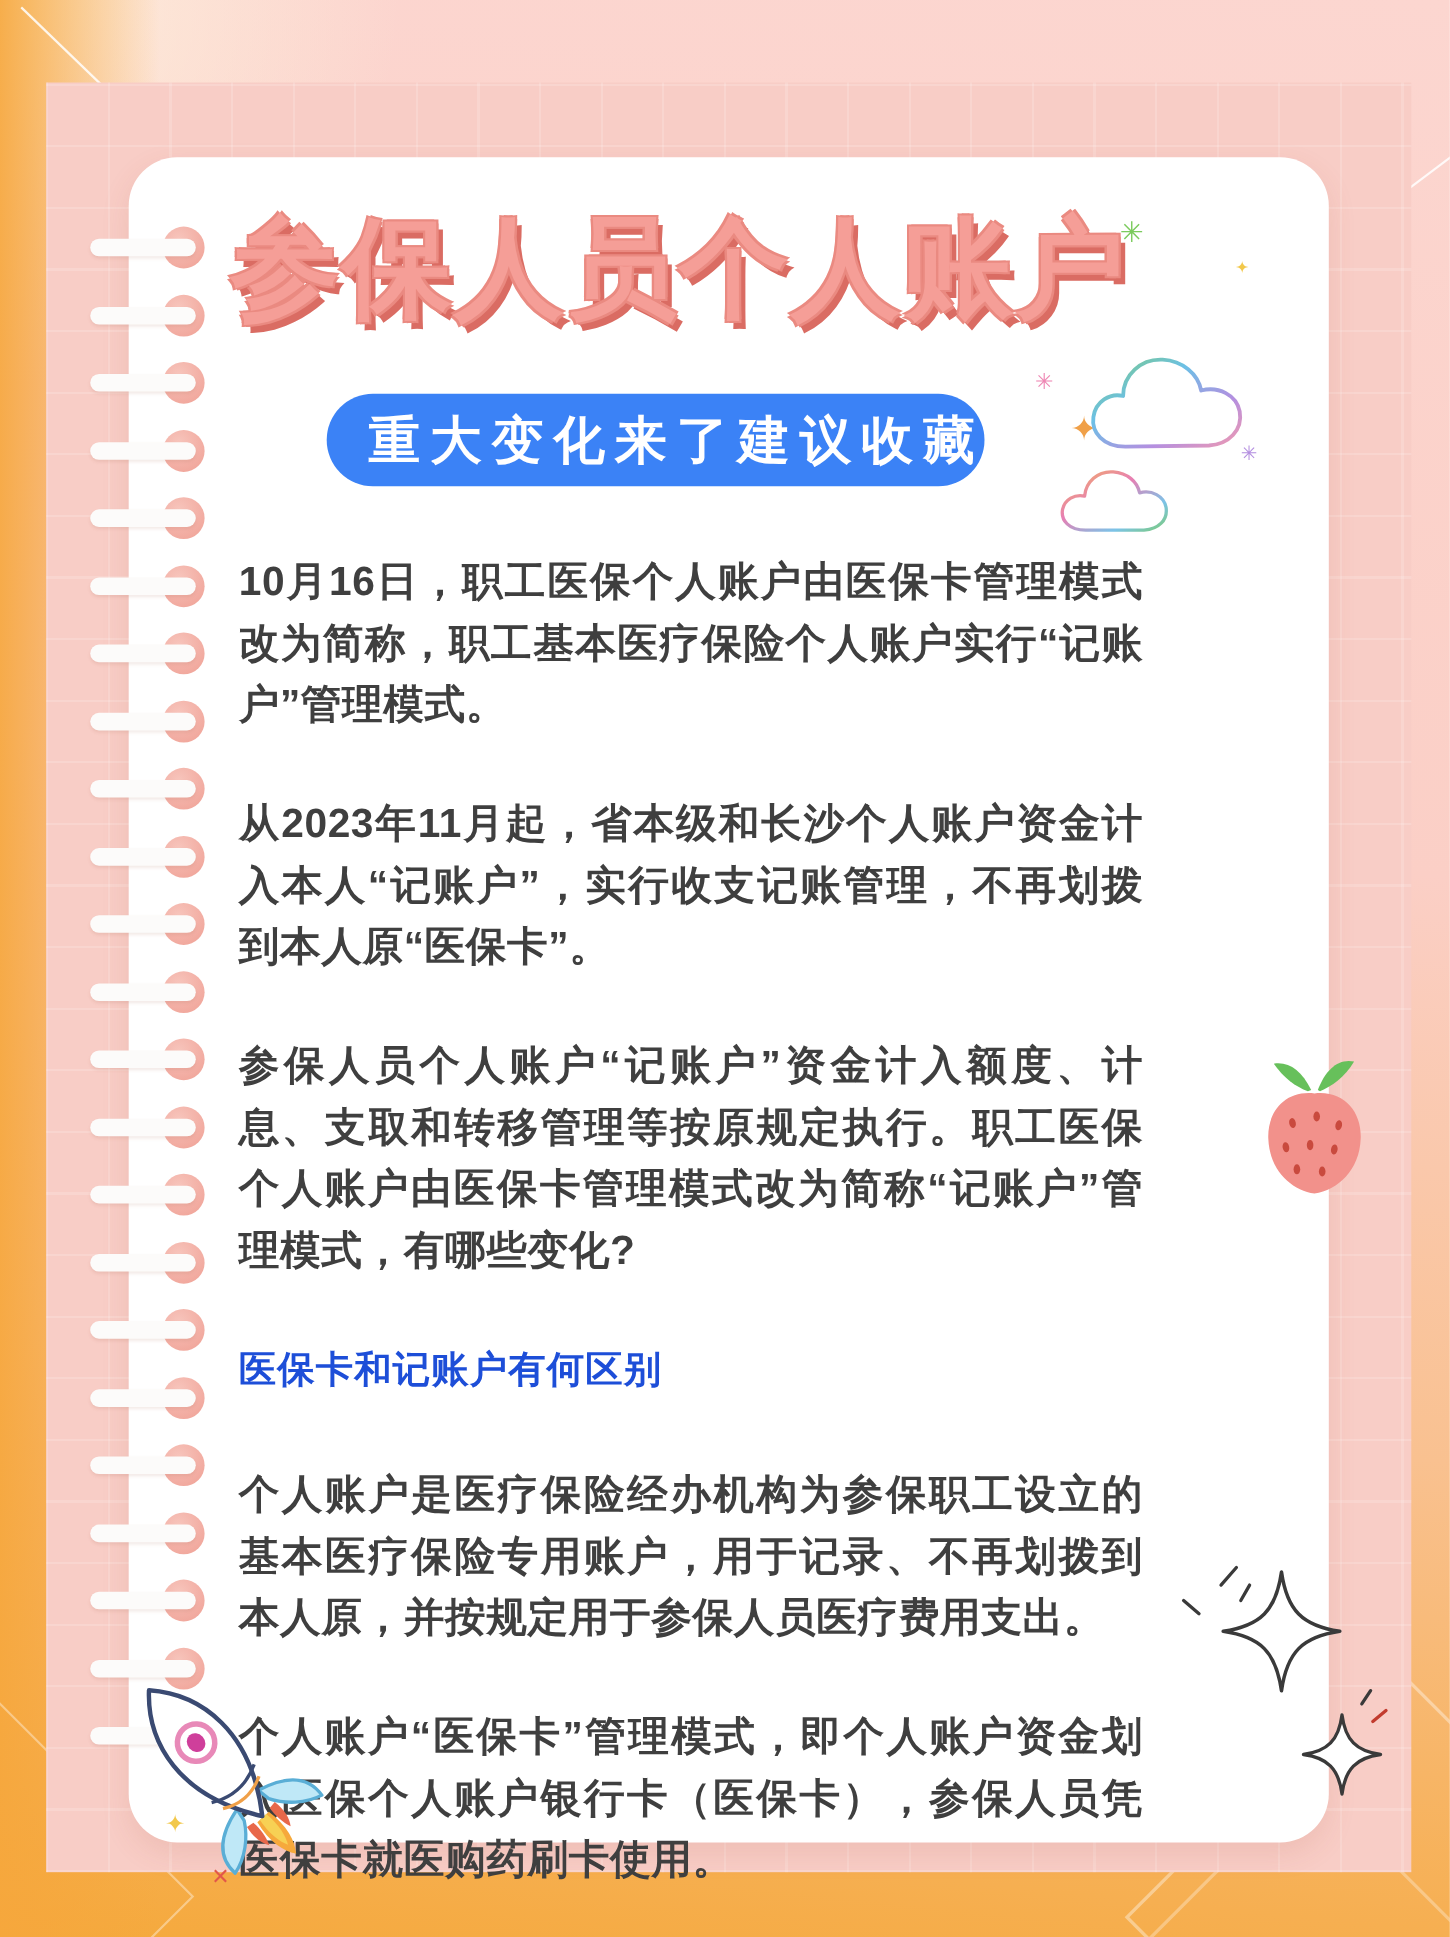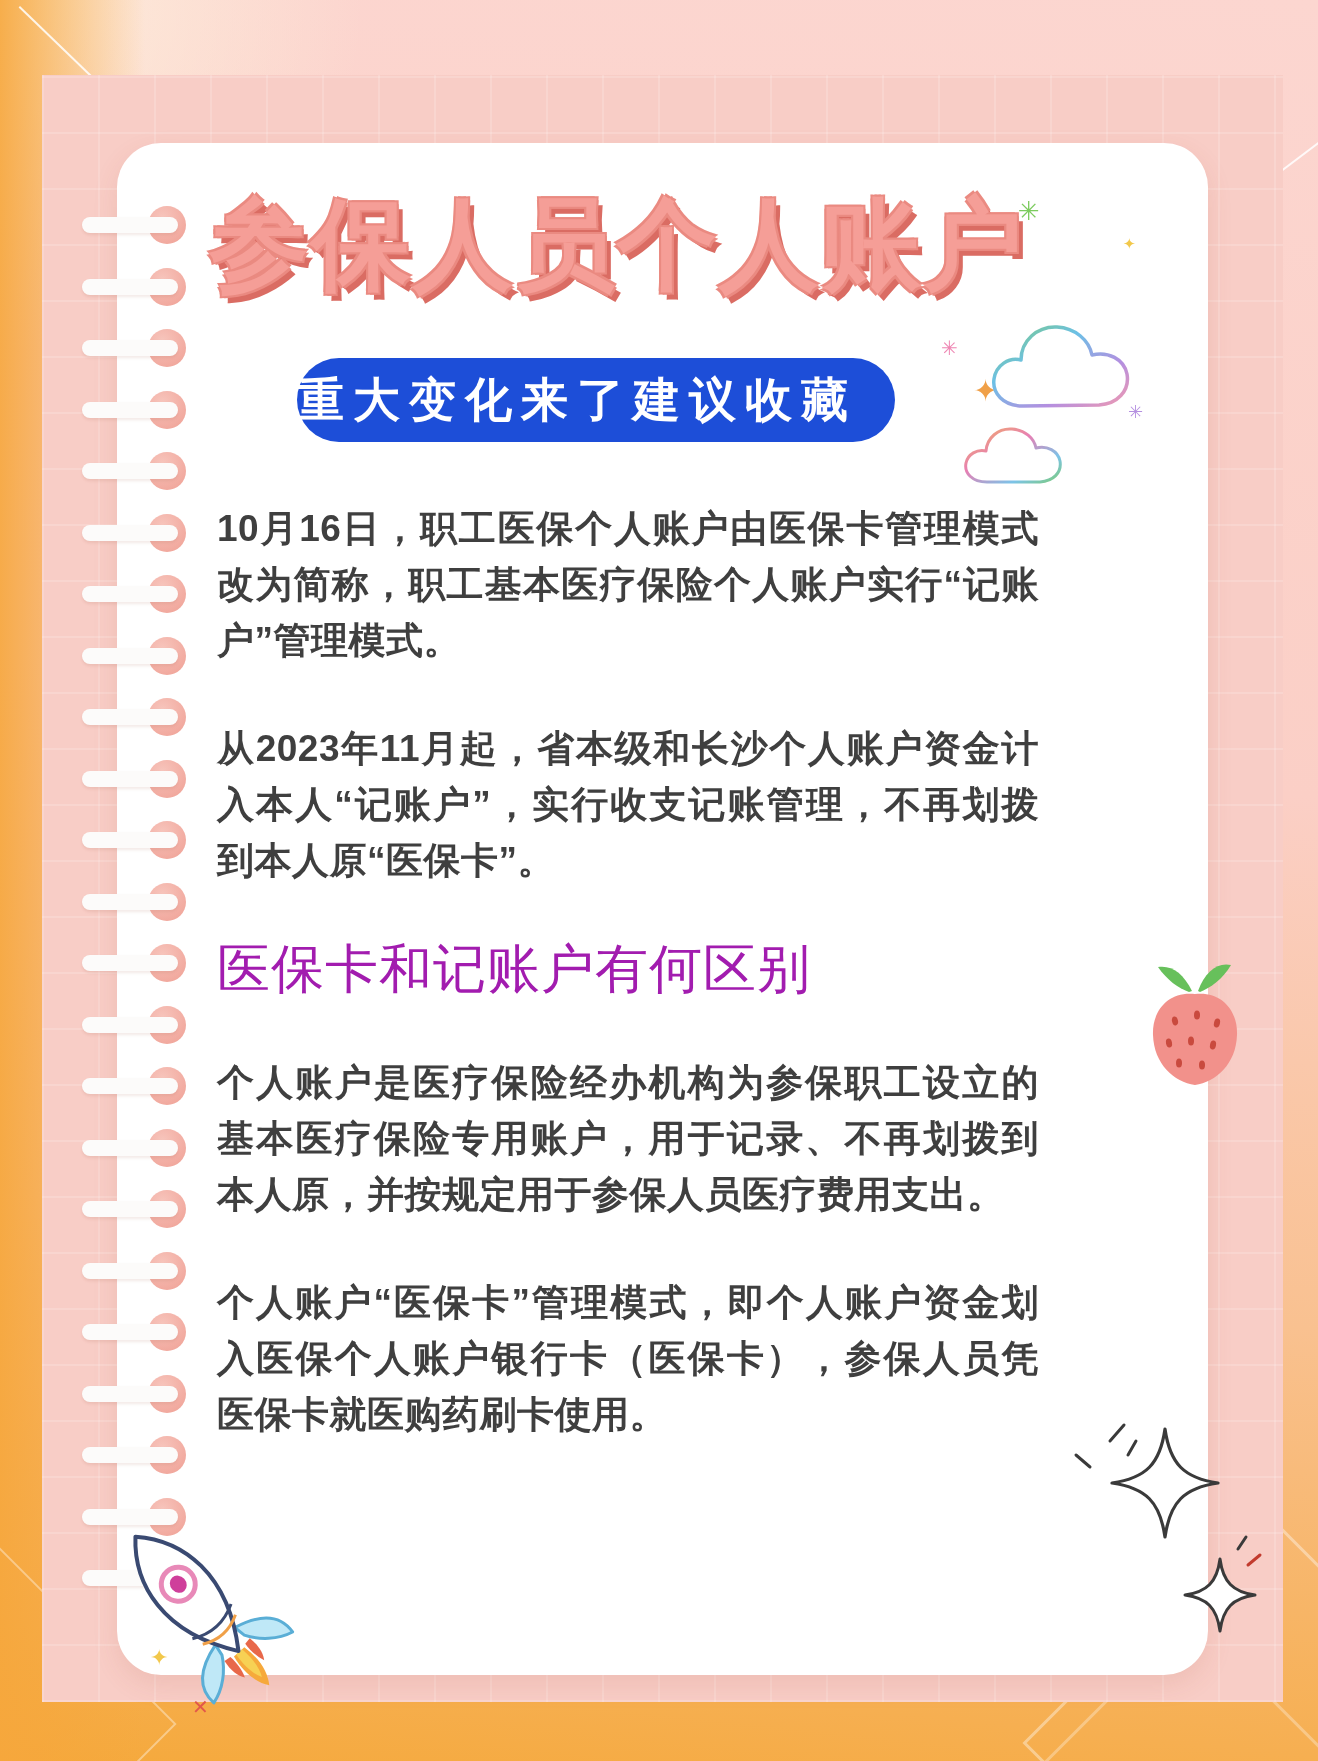--- a/index.html
+++ b/index.html
@@ -48,41 +48,41 @@
     color:#f59e97;
     text-shadow:-2px -2px 0 #ec8density,  
   }
   
   h1.title{
     color:#f59e97;
     text-shadow:-2px -2px 0 #ea8a81, 2px -2px 0 #ea8a81, -2px 2px 0 #ea8a81, 2px 2px 0 #ea8a81, 6px 7px 0 #da6c63;
   }
   .banner{
     position:absolute;left:180px;top:215px;width:598px;height:84px;border-radius:42px;
-    background:#1d4ed8;display:flex;align-items:center;justify-content:flex-start;
+    background:#3b82f6;display:flex;align-items:center;justify-content:flex-end;
   }
   .banner span{color:#ffffff;font-size:47px;font-weight:700;letter-spacing:9px;white-space:nowrap;}
 
   .clouds{position:absolute;right:55px;top:55px;width:230px;height:300px;}
   .clouds .spk{position:absolute;line-height:1;}
   .spk-green{left:95px;top:0px;font-size:26px;color:#7ccb5e;}
   .spk-yellow-dot{left:200px;top:38px;font-size:15px;color:#f2c84b;}
   .spk-pink{left:18px;top:140px;font-size:20px;color:#ee86b3;}
   .spk-orange{left:50px;top:178px;font-size:30px;color:#f0a048;}
   .spk-purple{left:205px;top:205px;font-size:18px;color:#b48fe0;}
   .cloud-big{position:absolute;left:62px;top:112px;}
   .cloud-small{position:absolute;left:36px;top:222px;}
 
   .content{position:absolute;left:100px;top:358px;width:822px;}
   .content p{
     margin:0 0 52px;font-size:37px;line-height:56px;color:#3f3f3f;
     font-weight:600;text-align:justify;letter-spacing:.5px;
   }
   .section-heading{
-    margin:0 0 58px;font-size:53px;line-height:56px;color:#a21caf;font-weight:400;letter-spacing:1px;
+    margin:0 0 58px;font-size:34px;line-height:56px;color:#1d4ed8;font-weight:700;letter-spacing:1px;
   }
 
   .strawberry{position:absolute;left:1103px;top:878px;width:100px;height:140px;}
   .rocket{position:absolute;left:50px;top:1430px;width:210px;height:215px;}
   .rocket .spk{position:absolute;line-height:1;font-weight:700;}
   .rocket .spk-star{left:58px;top:142px;font-size:22px;color:#f2c84b;}
   .rocket .spk-cross{left:100px;top:192px;font-size:20px;color:#e2574a;}
   .sparkles{position:absolute;left:1028px;top:1342px;width:200px;height:240px;z-index:6;}
 </style>
 </head>
@@ -130,20 +130,21 @@
               <stop offset="1" stop-color="#7ccb7a"></stop>
           </linearGradient>
         </defs>
         <path d="M28,62 C13,62 5,53 7,43 C9,34 18,29 27,31 C28,18 39,8 53,9 C66,10 75,18 77,28 C88,25 99,31 101,41 C103,53 94,61 81,62 Z" fill="#ffffff" stroke="url(#rg2)" stroke-width="3" stroke-linejoin="round"></path>
       </svg>
     </div>
 
     <div class="content">
       <p>10月16日，职工医保个人账户由医保卡管理模式改为简称，职工基本医疗保险个人账户实行“记账户”管理模式。</p>
       <p>从2023年11月起，省本级和长沙个人账户资金计入本人“记账户”，实行收支记账管理，不再划拨到本人原“医保卡”。</p>
+      <p>参保人员个人账户“记账户”资金计入额度、计息、支取和转移管理等按原规定执行。职工医保个人账户由医保卡管理模式改为简称“记账户”管理模式，有哪些变化?</p>
       <h2 class="section-heading">医保卡和记账户有何区别</h2>
       <p>个人账户是医疗保险经办机构为参保职工设立的基本医疗保险专用账户，用于记录、不再划拨到本人原，并按规定用于参保人员医疗费用支出。</p>
       <p>个人账户“医保卡”管理模式，即个人账户资金划入医保个人账户银行卡（医保卡），参保人员凭医保卡就医购药刷卡使用。</p>
     </div>
 
   </div>
 
   <div>
       <div class="ring" style="top: 150px;"></div>
       <div class="ring" style="top: 211.5px;"></div>

